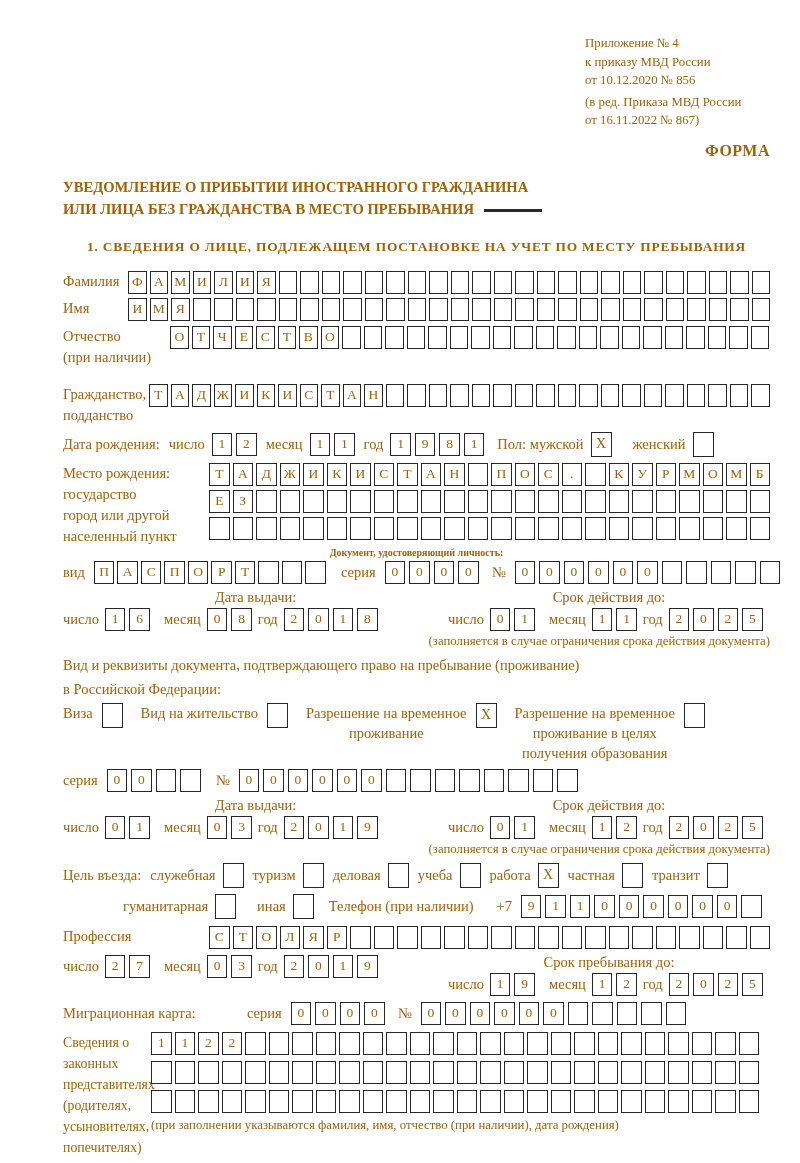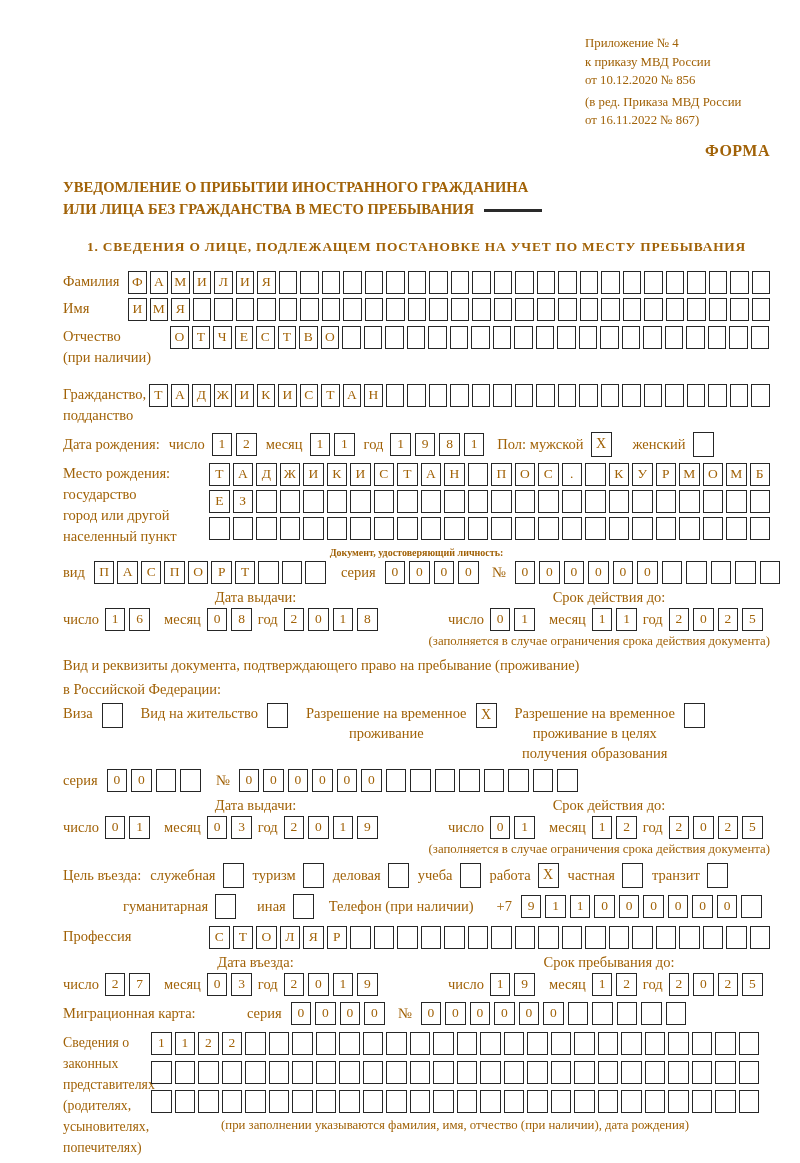--- a/index.html
+++ b/index.html
@@ -39,21 +39,21 @@
   .dfields{display:flex;align-items:center;gap:6px;margin-top:2px;}
   .dfields .dlbl{flex:0 0 auto;}
   .note{font-size:12.8px;text-align:right;margin-top:2px;line-height:16px;}
   
   .intro{margin-top:4px;line-height:24px;}
   .opts{display:flex;align-items:flex-start;margin-top:2px;gap:18px;}
   .opt{display:flex;align-items:flex-start;gap:9px;}
   .opt .olbl{text-align:center;line-height:20px;}
   .pair{display:inline-flex;align-items:center;gap:7px;}
   .inline-row{display:flex;align-items:center;margin-top:6px;gap:9px;}
-  .reps-note{font-size:12.8px;text-align:center;margin-top:0;line-height:16px;}
+  .reps-note{font-size:12.8px;margin-top:0;line-height:16px;}
 </style>
 </head>
 <body>
 
 <div class="page">
 
   <div class="ref-block">
     <div>Приложение № 4</div>
     <div>к приказу МВД России</div>
     <div>от 10.12.2020 № 856</div>
@@ -645,21 +645,20 @@
         <span class="cell"></span>
         <span class="cell"></span>
         <span class="cell"></span>
         <span class="cell"></span>
         <span class="cell"></span>
       </div>
   </div>
 
   <div class="dblock">
     <div class="dcol-l">
-      <div class="dhead">Дата въезда:</div>
       <div class="dfields">
         <span class="dlbl">число</span>
         <span class="cells w dg">
             <span class="cell">2</span>
             <span class="cell">7</span>
           </span>
         <span class="dlbl" style="margin-left:8px">месяц</span>
         <span class="cells w dg">
             <span class="cell">0</span>
             <span class="cell">3</span>

